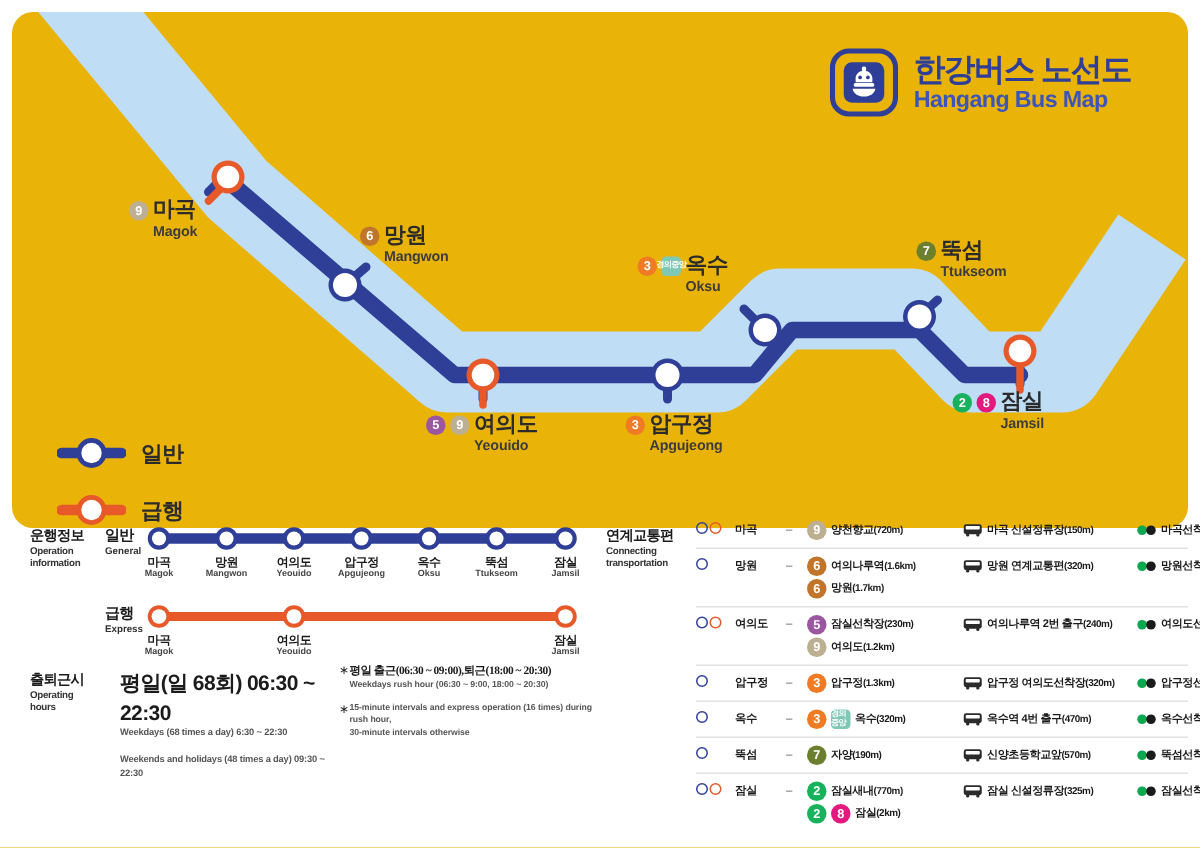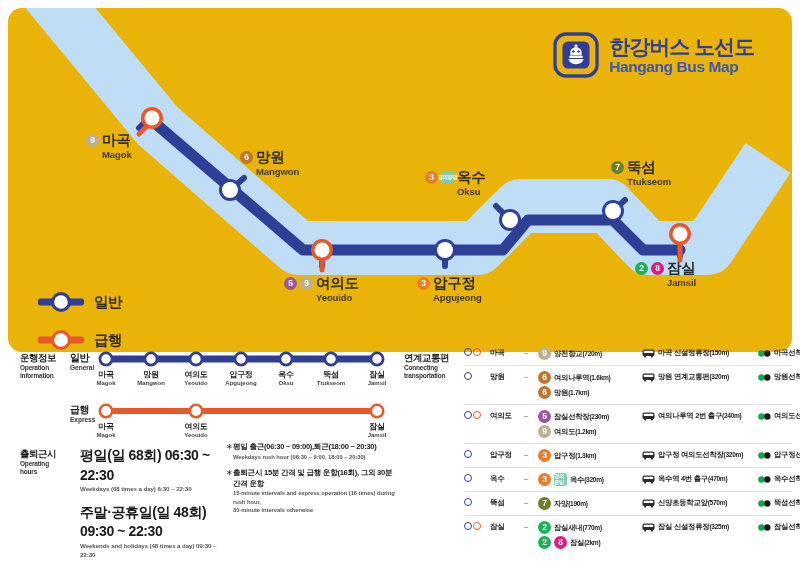--- a/index.html
+++ b/index.html
@@ -68,21 +68,21 @@
 
   
   .hours{position:absolute;left:72px;top:108px;width:150px;}
   .hours .blk{margin-bottom:9px;}
   .hours .k{font-size:14px;font-weight:bold;color:#1b1b1b;letter-spacing:-0.4px;line-height:1.4;}
   .hours .e{font-size:6.2px;font-weight:bold;color:#555;letter-spacing:-0.1px;line-height:1.4;}
 
   .notes{position:absolute;left:218px;top:104px;width:175px;}
   .notes .n{margin-bottom:7px;position:relative;padding-left:7px;}
   .notes .n:before{content:"\2217";position:absolute;left:0;top:0px;font-size:8px;color:#222;}
-  .notes .k{font-size:7.6px;font-weight:bold;color:#1b1b1b;letter-spacing:-0.3px;line-height:1.4;}
+  .notes .k{font-size:7.6px;font-weight:bold;color:#1b1b1b;letter-spacing:-0.3px;line-height:1.4;font-family:Liberation Serif, serif;}
   .notes .e{font-size:5.8px;font-weight:bold;color:#555;letter-spacing:-0.05px;line-height:1.45;}
 
   
   .conn{position:absolute;left:396px;top:4px;width:388px;}
   .conn-rows{position:absolute;left:60px;top:0;width:328px;}
   .crow{display:flex;align-items:flex-start;padding:5px 0 5px 0;border-bottom:1px solid #e2e2e2;}
   .crow:last-child{border-bottom:none;}
   .c-dots{width:26px;display:flex;align-items:center;gap:1px;padding-top:1px;flex:0 0 26px;}
   .ring{width:8px;height:8px;border-radius:50%;border:1.6px solid #2f3f97;box-sizing:border-box;}
   .ring.x{border-color:#e8592a;}
@@ -357,32 +357,30 @@
       <div class="en">Operating</div>
       <div class="en">hours</div>
     </div>
 
     <div class="hours">
       <div class="blk">
         <div class="k">평일(일 68회) 06:30 ~ 22:30</div>
         <div class="e">Weekdays (68 times a day) 6:30 ~ 22:30</div>
       </div>
       <div class="blk">
-        <div class="k">주말·공휴일(일 48회) 09:30 ~ 22:30</div>
         <div class="e">Weekends and holidays (48 times a day) 09:30 ~ 22:30</div>
       </div>
     </div>
 
     <div class="notes">
       <div class="n">
         <div class="k">평일 출근(06:30 ~ 09:00),퇴근(18:00 ~ 20:30)</div>
         <div class="e">Weekdays rush hour (06:30 ~ 9:00, 18:00 ~ 20:30)</div>
       </div>
       <div class="n">
-        <div class="k">출퇴근시 15분 간격 및 급행 운항(16회), 그외 30분 간격 운항</div>
         <div class="e">15-minute intervals and express operation (16 times) during rush hour,</div>
         <div class="e">30-minute intervals otherwise</div>
       </div>
     </div>
 
     <div class="conn">
       <div class="sec-title" style="left:0px;top:10px;">
         <div class="ko">연계교통편</div>
         <div class="en">Connecting</div>
         <div class="en">transportation</div>

